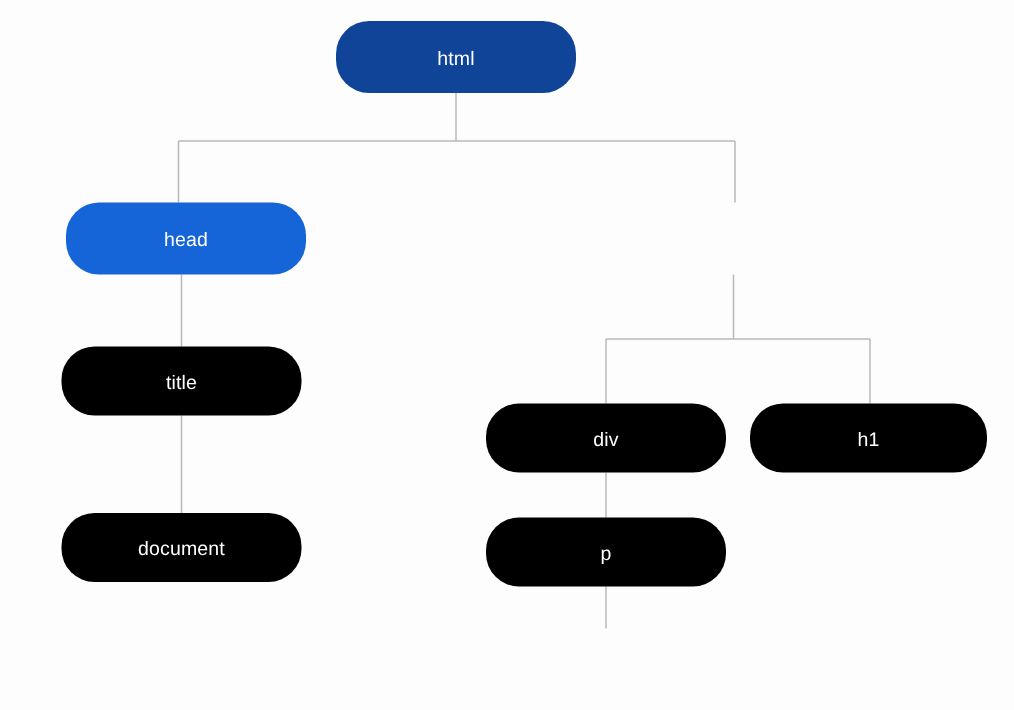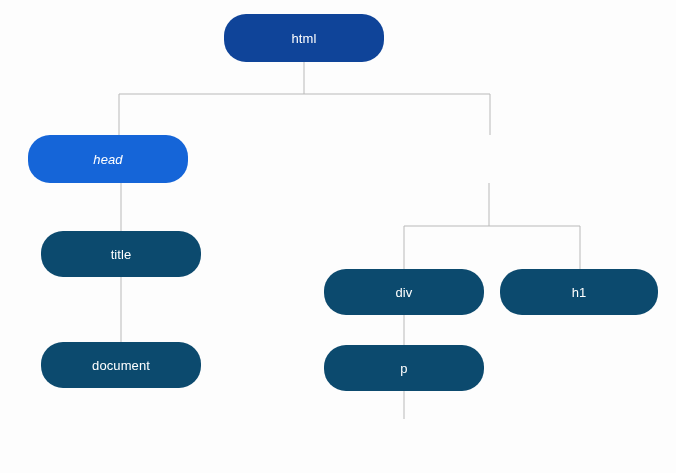--- a/index.html
+++ b/index.html
@@ -33,21 +33,21 @@
     align-items: center;
     justify-content: center;
     color: #ffffff;
     font-size: 13px;
     letter-spacing: 0.1px;
     white-space: nowrap;
     z-index: 2;
   }
   .node.depth0 { background: #0f4499; border-radius: 22px; }
   .node.depth1 { background: #1565d8; border-radius: 22px; }
-  .node.depth2 { background: #0c4a6e; border-radius: 22px; }
+  .node.depth2 { background: #000000; border-radius: 22px; }
 </style>
 </head>
 <body>
 
 <div id="diagram">
 
   <svg id="connectors" viewBox="0 0 676 473" width="676" height="473" fill="none">
 
     <path d="M304 62 L304 94 M119 94 L490 94 M119 94 L119 135 M490 94 L490 135" stroke="#b9b9b9" stroke-width="1" fill="none"></path>
 
@@ -59,21 +59,21 @@
 
     <path d="M404 315 L404 345" stroke="#b9b9b9" stroke-width="1" fill="none"></path>
 
     <path d="M404 391 L404 419" stroke="#b9b9b9" stroke-width="1" fill="none"></path>
   </svg>
 
   <div class="node depth0" style="left:224px; top:14px; width:160px; height:48px;">
     <span>html</span>
   </div>
 
-  <div class="node depth1" style="left:28px; top:135px; width:160px; height:48px;font-style:italic;">
+  <div class="node depth1" style="left:44px; top:135px; width:160px; height:48px;">
     <span>head</span>
   </div>
 
 
   <div class="node depth2" style="left:41px; top:231px; width:160px; height:46px;">
     <span>title</span>
   </div>
 
   <div class="node depth2" style="left:324px; top:269px; width:160px; height:46px;">
     <span>div</span>

